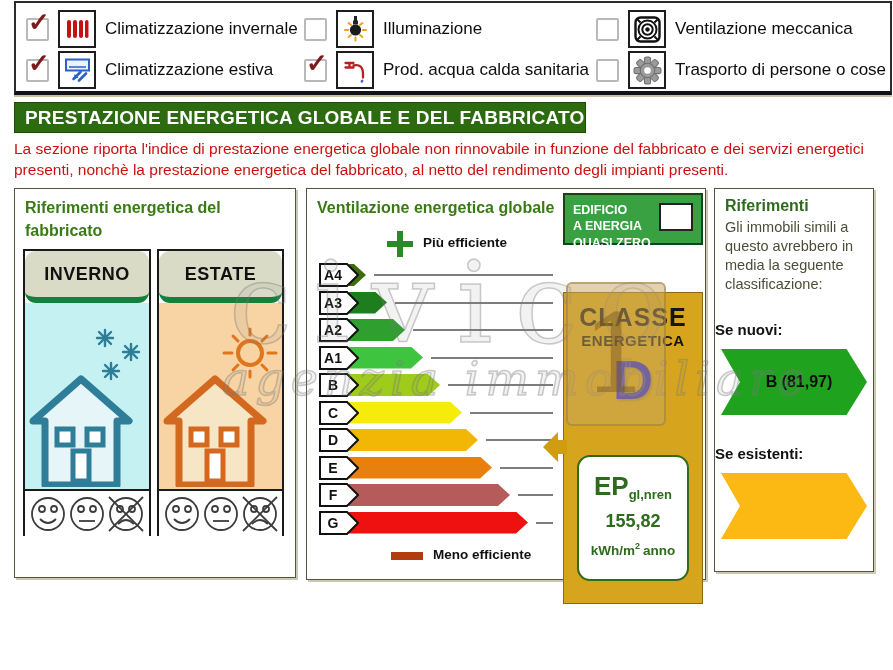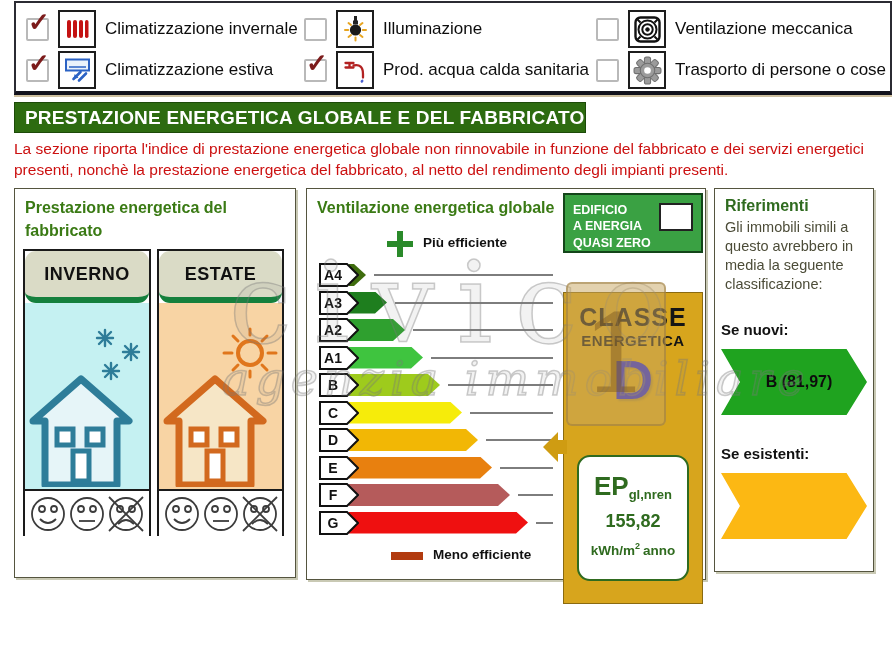--- a/index.html
+++ b/index.html
@@ -51,21 +51,21 @@
   .plus-label{position:absolute;left:116px;top:46px;font-size:13.5px;font-weight:bold;color:#111;}
   #class-rows{position:absolute;left:12px;top:74px;width:250px;}
   .crow{position:relative;height:24px;margin-bottom:3.5px;}
   .plab{position:absolute;left:0;top:0;z-index:2;}
   .carrow{position:absolute;left:30px;top:1px;height:22px;z-index:1;
           clip-path:polygon(0 0,calc(100% - 12px) 0,100% 50%,calc(100% - 12px) 100%,0 100%);}
   .cline{position:absolute;top:11px;height:2px;background:#7d7d7d;}
   .dash{position:absolute;left:84px;top:363px;width:32px;height:8px;background:#b23b0f;}
   .less-label{position:absolute;left:126px;top:358px;font-size:13.5px;font-weight:bold;color:#111;}
 
-  .nzeb{position:absolute;left:256px;top:4px;width:140px;height:60px;background:#3aa143;
+  .nzeb{position:absolute;left:256px;top:4px;width:140px;height:52px;background:#3aa143;
         border:2px solid #14451a;box-sizing:border-box;color:#fff;font-weight:bold;font-size:12.5px;
         line-height:1.3;padding:7px 0 0 8px;}
   .nzeb-cb{position:absolute;right:8px;top:8px;width:30px;height:24px;background:#fff;border:2px solid #222;}
 
   .goldbox{position:absolute;left:256px;top:68px;width:140px;height:312px;background:#d7a51d;
            border:1px solid #8a6a10;box-sizing:border-box;text-align:center;margin-top:35px;}
   .classe1{margin-top:10px;font-size:25px;font-weight:bold;color:#151515;letter-spacing:1px;}
   .classe2{font-size:15px;font-weight:bold;color:#151515;letter-spacing:.5px;}
   .class-d{font-size:56px;font-weight:bold;color:#2323d6;line-height:1.05;margin-top:2px;
            text-shadow:2px 2px 2px rgba(90,90,90,.35);}
@@ -75,21 +75,21 @@
   .ep-sub{font-size:13px;font-weight:bold;vertical-align:sub;}
   .ep-val{font-size:18px;font-weight:bold;margin-top:9px;}
   .ep-unit{font-size:13.5px;font-weight:bold;margin-top:9px;}
   .ep-unit sup{font-size:9px;margin-right:3px;}
   .gold-arrow{position:absolute;left:236px;top:240px;z-index:2;}
 
   
   #refs{left:714px;top:188px;width:160px;height:384px;box-sizing:border-box;}
   .ref-title{padding:8px 0 0 10px;color:#2f6b1f;font-weight:bold;font-size:16px;}
   .ref-desc{padding:3px 8px 0 10px;color:#4c4c38;font-size:14.5px;line-height:1.32;}
-  .ref-label{position:absolute;left:6px;font-size:15px;font-weight:bold;color:#111;}
+  .ref-label{position:absolute;left:0;font-size:15px;font-weight:bold;color:#111;}
   .ref-arrow{position:absolute;left:6px;width:146px;height:66px;display:flex;align-items:center;
              justify-content:center;font-size:16px;font-weight:bold;color:#0d0d0d;padding-left:10px;
              box-sizing:border-box;
              clip-path:polygon(0 0,86% 0,100% 50%,86% 100%,0 100%,13% 50%);}
 
   
   .wm{position:absolute;pointer-events:none;z-index:5;color:rgba(130,130,130,0.10);
       -webkit-text-stroke:1.5px rgba(120,120,120,0.38);font-family:"DejaVu Serif",serif;}
   .wm1{left:229px;top:238px;font-size:112px;letter-spacing:22px;text-align:center;}
   .wm2{left:222px;top:352px;font-size:46px;font-style:italic;letter-spacing:6px;}
@@ -206,21 +206,21 @@
   </div>
 
   <div class="sec-header">PRESTAZIONE ENERGETICA GLOBALE E DEL FABBRICATO</div>
 
   <div class="sec-desc">
     <div>La sezione riporta l'indice di prestazione energetica globale non rinnovabile in funzione del fabbricato e dei servizi energetici</div>
     <div>presenti, nonchè la prestazione energetica del fabbricato, al netto del rendimento degli impianti presenti.</div>
   </div>
 
   <div class="panel" id="fabric">
-    <div class="panel-title">Prestazione energetica del fabbricato</div>
+    <div class="panel-title">Riferimenti energetica del fabbricato</div>
 
     <div class="col inverno">
       <div class="colhead">INVERNO</div>
       <div class="colbody">
         <svg class="deco" width="56" height="60" viewBox="0 0 56 60">
           <g stroke="#2e7d99" stroke-width="2.4" stroke-linecap="round">
             <g transform="translate(16,13)">
                 <line x1="-8" y1="0" x2="8" y2="0"></line>
                 <line x1="0" y1="-8" x2="0" y2="8"></line>
                 <line x1="-6" y1="-6" x2="6" y2="6"></line>

